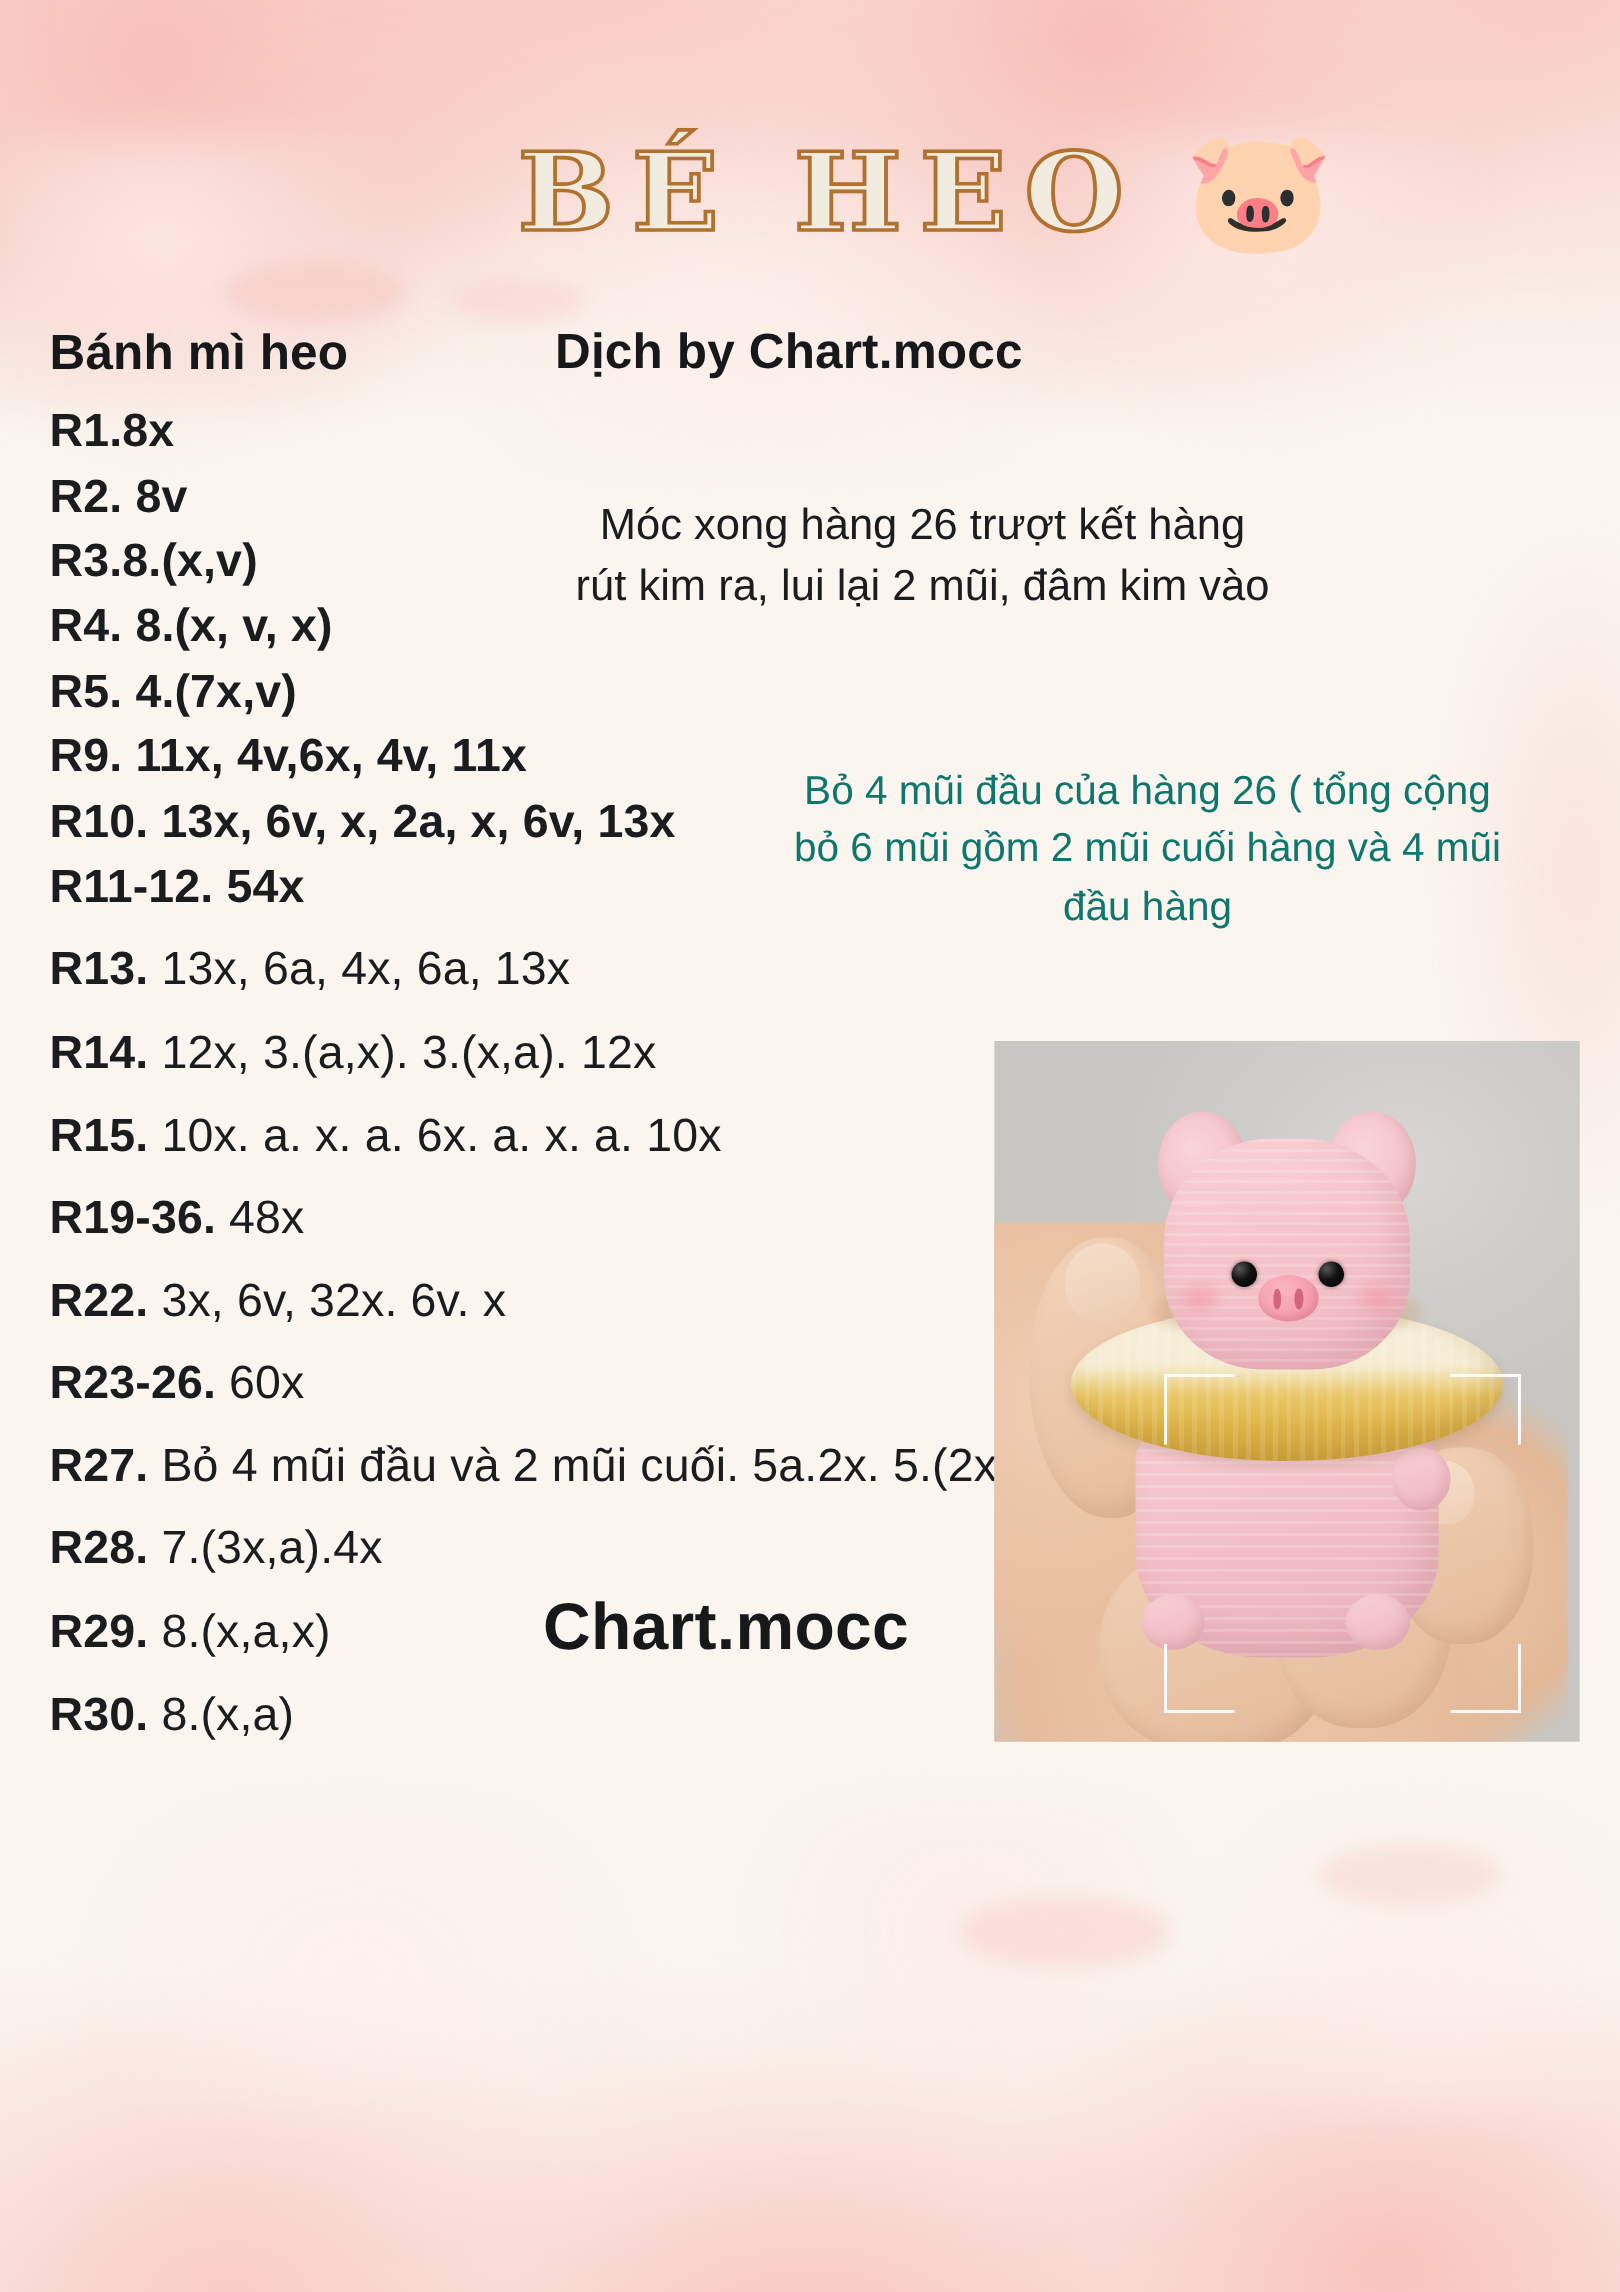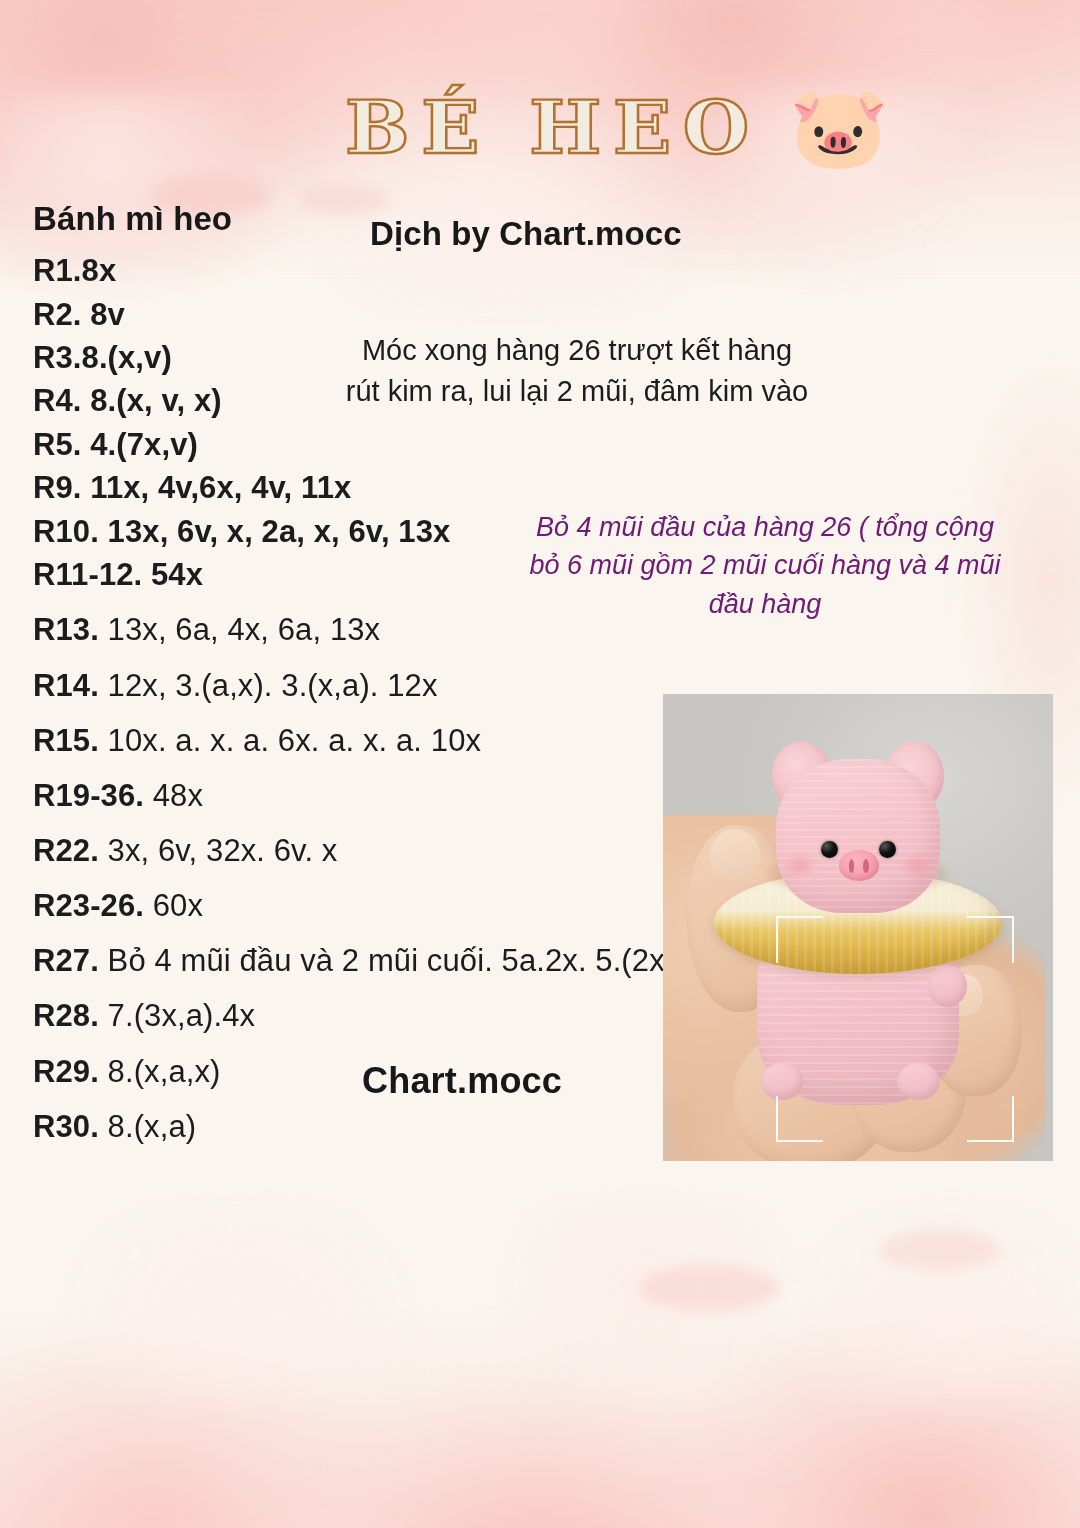--- a/index.html
+++ b/index.html
@@ -80,46 +80,46 @@
     transform-origin:left center;
   }
   .pig-emoji { font-size:80px; line-height:1; margin-left:18px; }
 
   
   .left-col {
     position:absolute; left:33px; top:198px; width:660px;
   }
   .sec-heading {
     font-size:33px; font-weight:700; color:#17181a;
-    letter-spacing:.1px; margin:0 0 10px 0; line-height:1.25;
+    letter-spacing:.1px; margin:16px 0 10px 0; line-height:1.25;
   }
   .rowline {
     font-size:31px; color:#1b1c1e; line-height:1.40;
     white-space:nowrap; letter-spacing:.1px;
   }
   .rowline.b { font-weight:700; }
   .rowline .lbl { font-weight:700; }
   .rowline.tight { line-height:1.36;margin-top:13px; }
 
   
   .r-head {
     position:absolute; left:370px; top:215px;
     font-size:33px; font-weight:700; color:#17181a; letter-spacing:.1px;
   }
   .note1 {
-    position:absolute; left:342px; top:330px; width:470px;
+    position:absolute; left:380px; top:330px; width:470px;
     font-size:29px; color:#1b1c1e; text-align:center; line-height:1.43;
   }
   .note2 {
     position:absolute; left:520px; top:508px; width:490px;
-    font-size:27px; color:#701a75; text-align:center; line-height:1.42;font-style:italic;
+    font-size:27px; color:#0f766e; text-align:center; line-height:1.42;
   }
   .watermark {
     position:absolute; left:362px; top:1060px;
-    font-size:36px; font-weight:700; color:#17181a; letter-spacing:.2px;
+    font-size:44px; font-weight:700; color:#17181a; letter-spacing:.2px;
   }
 
   
   .photo {
     position:absolute; left:663px; top:694px;
     width:390px; height:467px;
     overflow:hidden;
     background:linear-gradient(160deg,#cfcdc9 0%,#c9c7c3 45%,#d3d1cd 100%);
   }
   .ph-bg {

